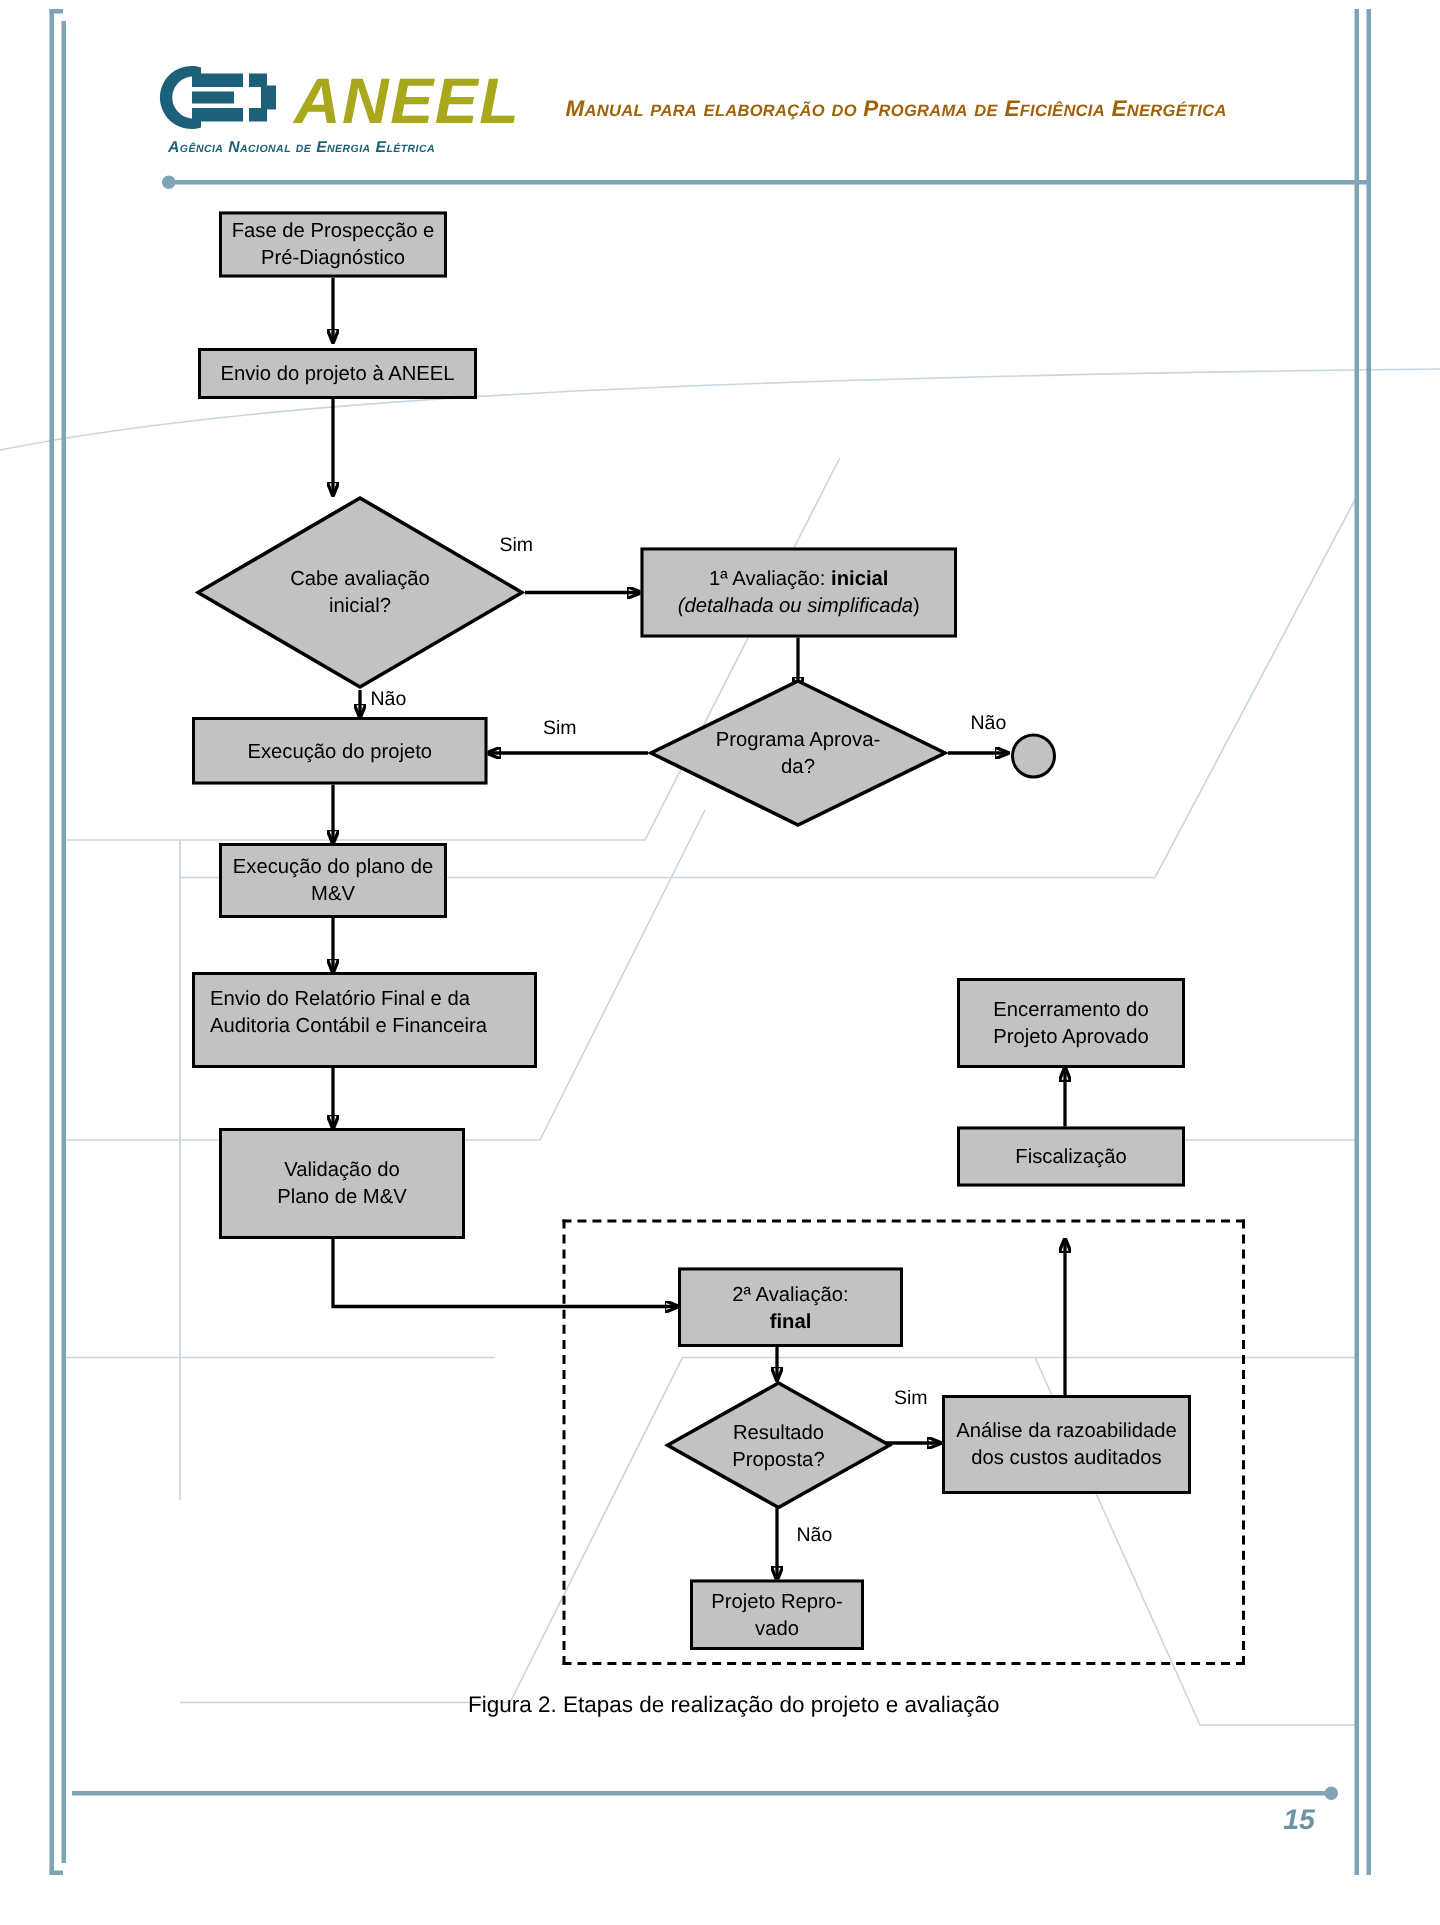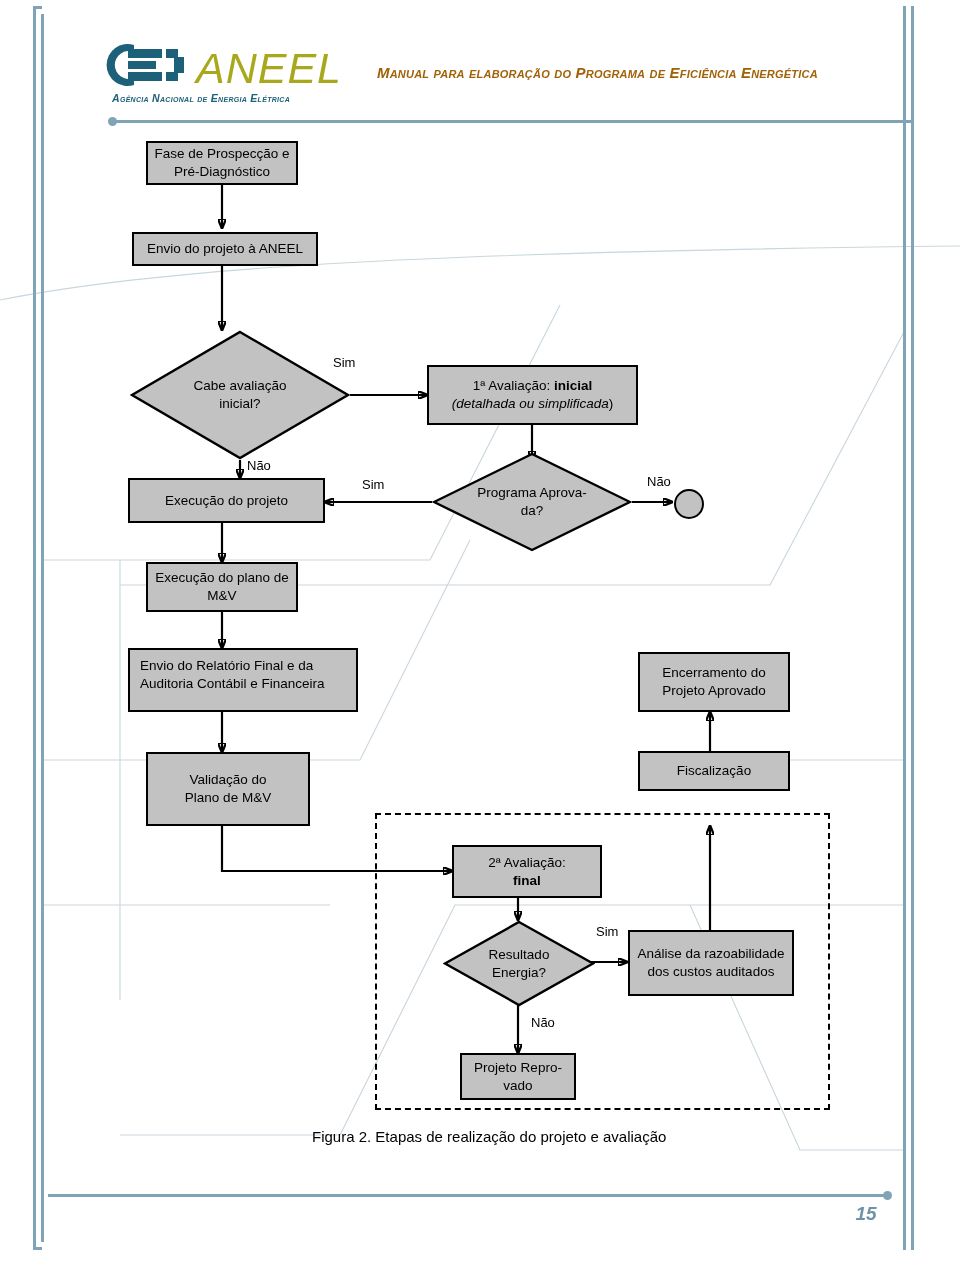--- a/index.html
+++ b/index.html
@@ -17,21 +17,21 @@
   .frame-top-l{left:33px;top:6px;width:9px;height:3px;}
   .frame-bot-l{left:33px;top:1247px;width:9px;height:3px;}
 
   
   .wm{position:absolute;stroke:#c9d6dd;fill:none;stroke-width:1.1;}
 
   
   #header{position:absolute;left:0;top:0;width:960px;height:132px;}
   .logo{position:absolute;left:104px;top:42px;width:232px;height:62px;}
   .logo-mark{position:absolute;left:0;top:0;}
-  .logo-word{position:absolute;left:92px;top:2px;font-size:43px;font-weight:normal;
+  .logo-word{position:absolute;left:92px;top:2px;font-size:43px;font-weight:bold;
              font-style:italic;letter-spacing:1px;color:#a9a81c;
              font-family:"Liberation Sans","DejaVu Sans",sans-serif;}
   .logo-tag{position:absolute;left:8px;top:50px;font-size:10.5px;font-weight:bold;
             font-style:italic;color:#1d6079;letter-spacing:.3px;
             font-variant:small-caps;white-space:nowrap;}
   .doc-title{position:absolute;left:377px;top:64px;font-size:15px;font-weight:bold;
              font-style:italic;color:#a16207;font-variant:small-caps;
              letter-spacing:.2px;white-space:nowrap;}
   .rule-top{position:absolute;left:112px;top:120px;width:800px;height:3px;background:#7fa4b5;}
   .rule-top-dot{position:absolute;left:108px;top:117px;width:9px;height:9px;
@@ -221,21 +221,21 @@
       <span><span>2ª Avaliação:</span><br>
             <b>final</b></span>
     </div>
 
     <div class="diamond" style="left:443px;top:920px;width:152px;height:87px;">
       <svg width="152" height="87" viewBox="0 0 152 87">
         <polygon points="76,2 150,43.5 76,85 2,43.5" fill="#c2c2c2" stroke="#000" stroke-width="2.4"></polygon>
       </svg>
       <div class="dlabel">
         <span><span>Resultado</span><br>
-              <span>Energia?</span></span>
+              <span>Proposta?</span></span>
       </div>
     </div>
 
     <div class="node" style="left:628px;top:930px;width:166px;height:66px;">
       <span><span>Análise da razoabilidade</span><br>
             <span>dos custos auditados</span></span>
     </div>
 
     <div class="node" style="left:460px;top:1053px;width:116px;height:47px;">
       <span><span>Projeto Repro-</span><br>

